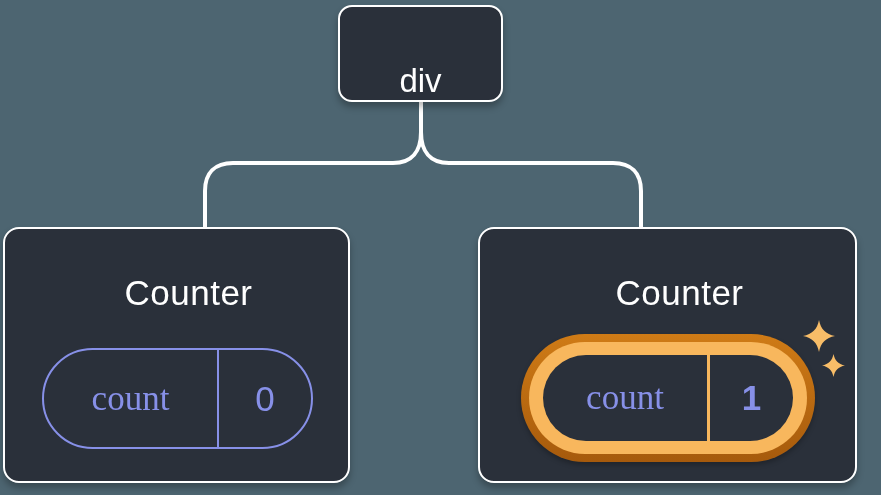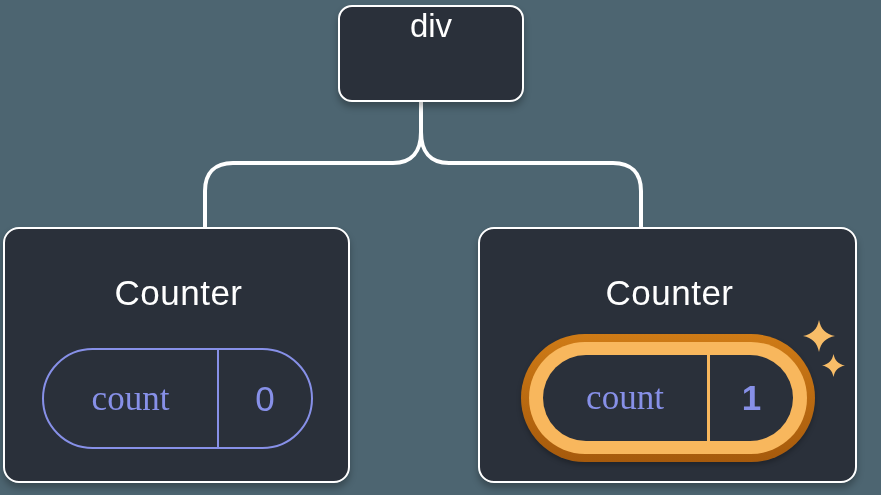--- a/index.html
+++ b/index.html
@@ -12,30 +12,30 @@
 
   .connector-svg { position: absolute; left: 0; top: 0; z-index: 0; }
 
   .node {
     position: absolute; box-sizing: border-box;
     background: #2a303a; border: 2.5px solid #ffffff;
     box-shadow: 0 5px 7px rgba(0,0,0,0.28);
     z-index: 1;
   }
   .root-node {
-    left: 338px; top: 5px; width: 186px; height: 97px; border-radius: 14px;
-    display: flex; align-items: flex-start; justify-content: center;
+    left: 338px; top: 5px; width: 165px; height: 97px; border-radius: 14px;
+    display: flex; align-items: flex-end; justify-content: center;
     color: #ffffff; font-size: 33px;
   }
   .card { top: 227px; height: 256px; border-radius: 16px; }
   .card-left  { left: 3px;   width: 347px; }
   .card-right { left: 478px; width: 379px; }
 
   .card-title {
-    position: absolute; top: 44px; left: 2px; width: 100%;
+    position: absolute; top: 44px; left: 12px; width: 100%;
     text-align: center; color: #ffffff; font-size: 35px; font-weight: 500;
     letter-spacing: 0.5px;
   }
 
   
   .state-pill {
     position: absolute; left: 37px; top: 119px; width: 271px; height: 101px;
     box-sizing: border-box; border: 2px solid #8790e8; border-radius: 52px;
     display: flex; overflow: hidden;
     color: #8790e8; font-size: 35px;

